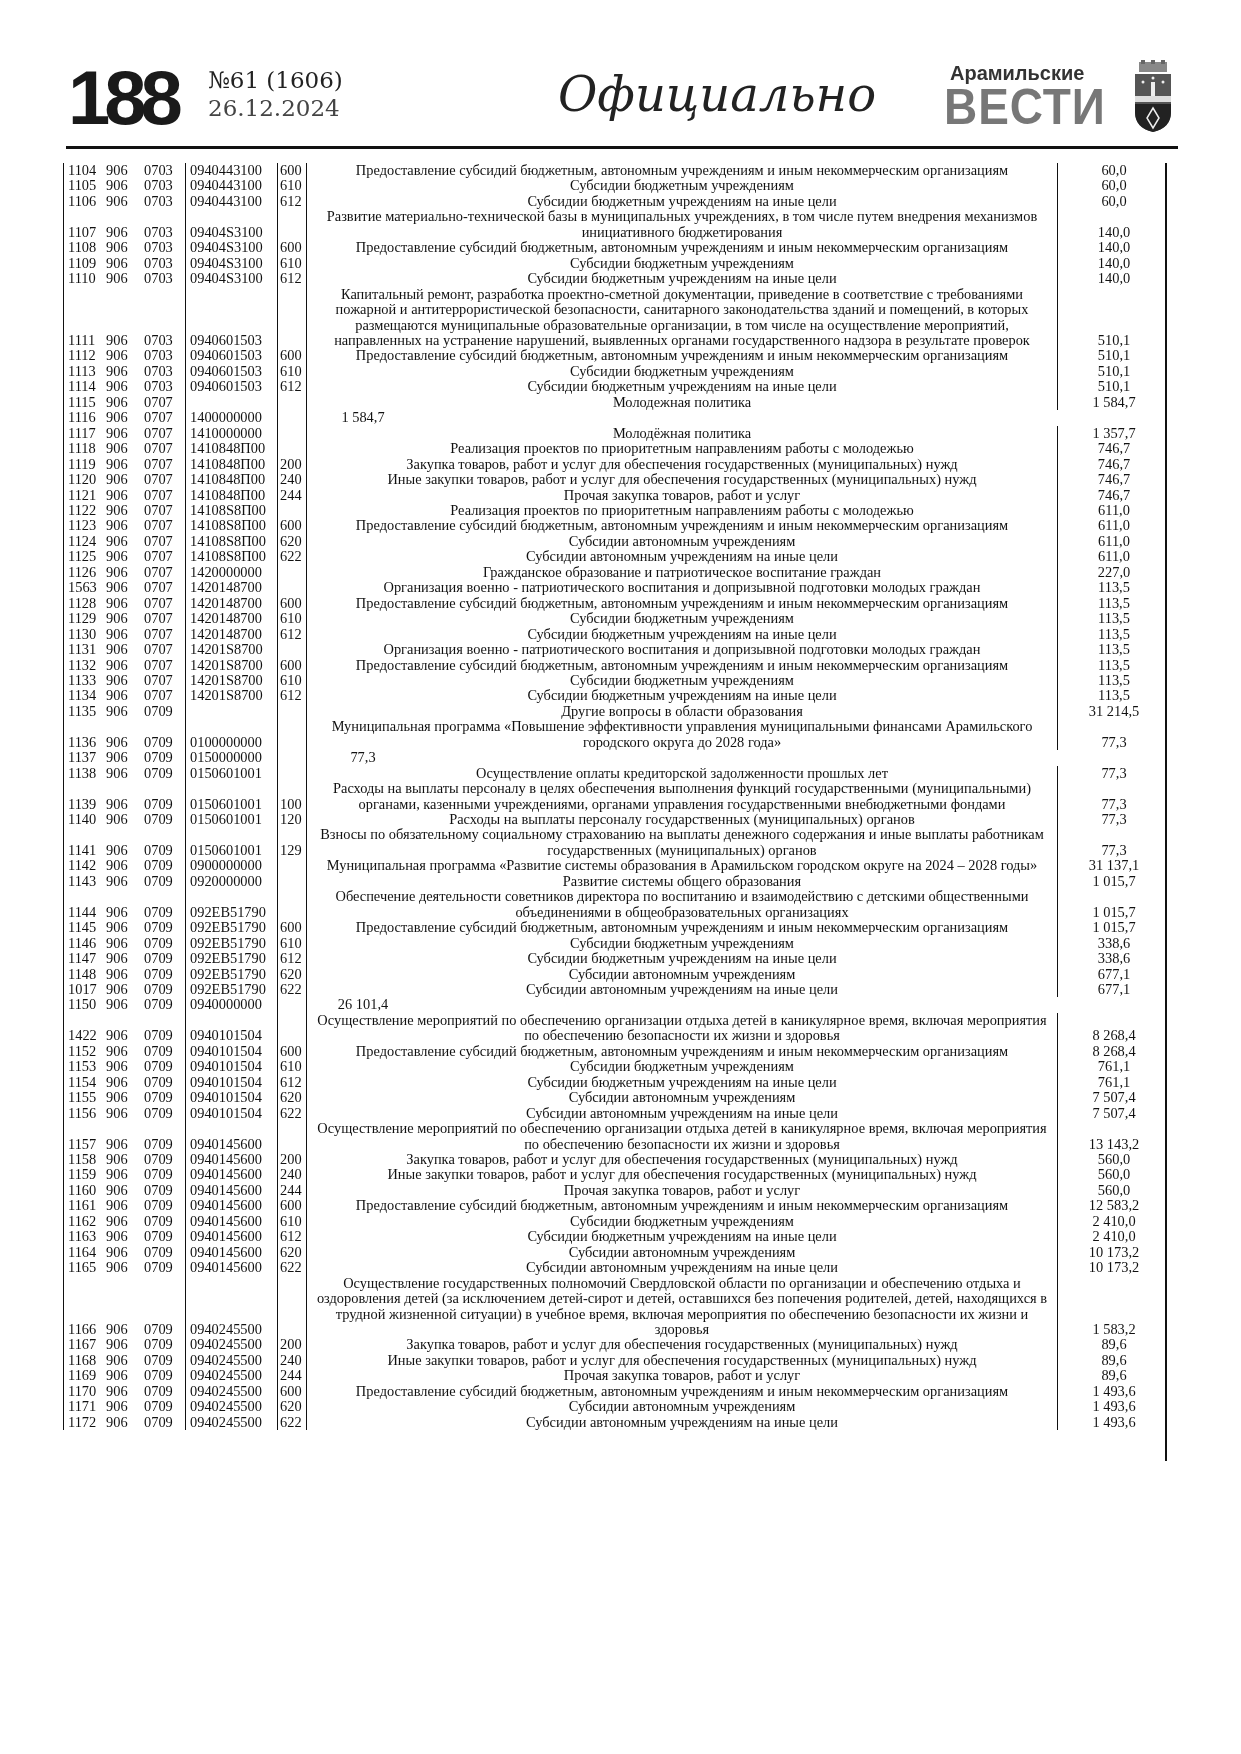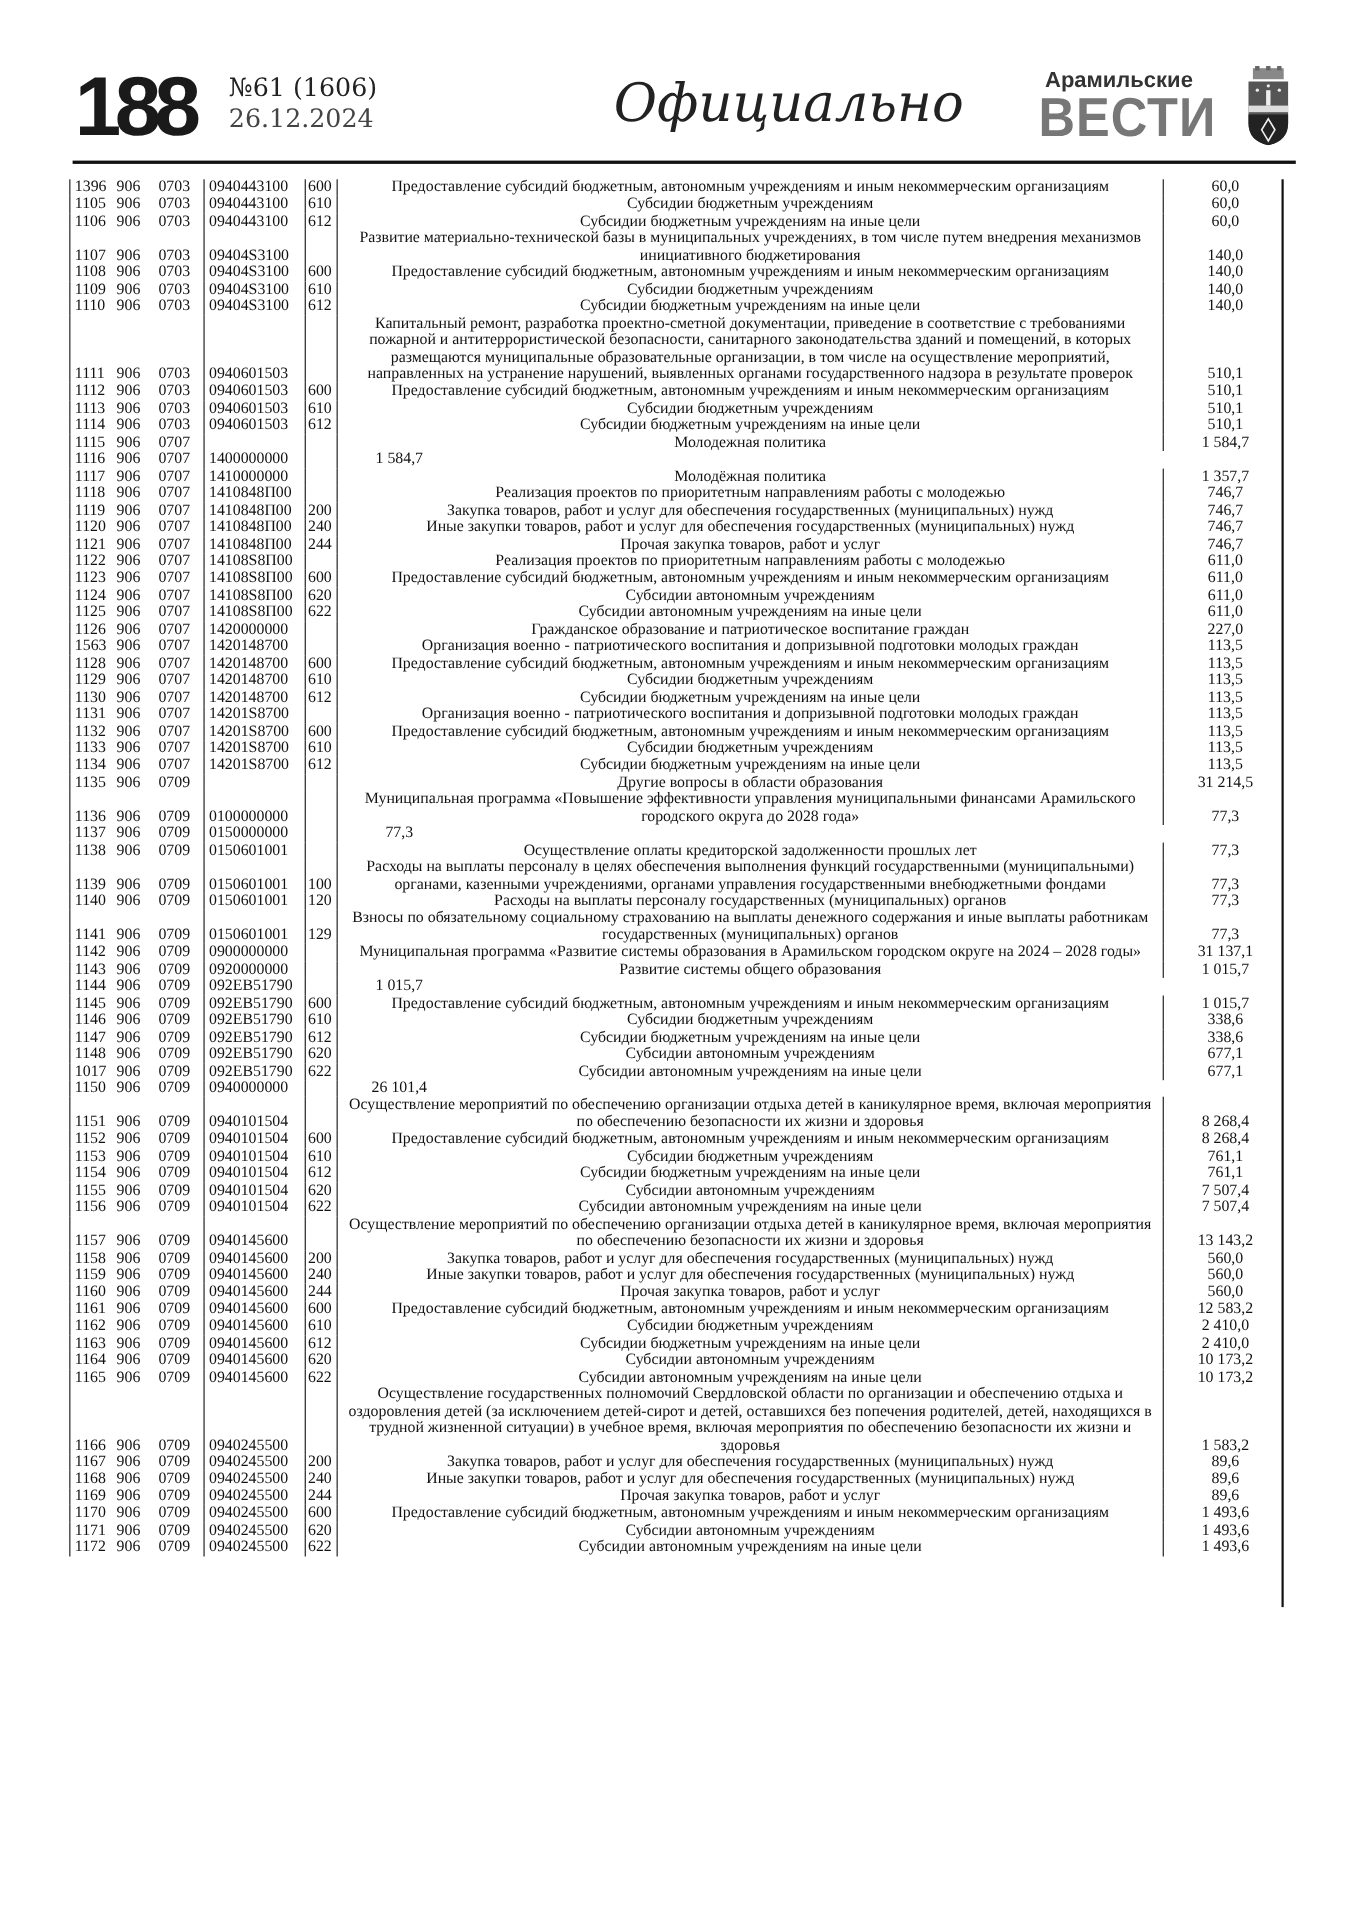--- a/index.html
+++ b/index.html
@@ -46,21 +46,21 @@
       <circle cx="32" cy="22" r="1.5" fill="#eee"></circle>
       <circle cx="22" cy="18" r="1.5" fill="#eee"></circle>
     <path d="M4 44 H40 V52 Q40 68 22 72 Q4 68 4 52 Z" fill="#222"></path>
     <path d="M22 48 L28 58 L22 68 L16 58 Z" fill="none" stroke="#eee" stroke-width="1.5"></path>
   </svg>
 </div>
 <div class="rule"></div>
 
 <div class="table" id="budget-table">
     <div class="row">
-      <div class="c-codes"><span style="display: inline-block; width: 38px;">1396</span><span style="display: inline-block; width: 38px;">906</span><span style="display: inline-block; width: 40px;">0703</span></div>
+      <div class="c-codes"><span style="display: inline-block; width: 38px;">1104</span><span style="display: inline-block; width: 38px;">906</span><span style="display: inline-block; width: 40px;">0703</span></div>
       <div class="c-csr">
         <span>0940443100</span>
       </div>
       <div class="c-vr">
         <span>600</span>
       </div>
       <div class="c-name"><span>Предоставление субсидий бюджетным, автономным учреждениям и иным некоммерческим организациям</span></div>
       <div class="c-sum"><span>60,0</span></div>
     </div>
     <div class="row">
@@ -491,20 +491,21 @@
       <div class="c-sum"><span>1 015,7</span></div>
     </div>
     <div class="row">
       <div class="c-codes"><span style="display: inline-block; width: 38px;">1144</span><span style="display: inline-block; width: 38px;">906</span><span style="display: inline-block; width: 40px;">0709</span></div>
       <div class="c-csr">
         <span>092EB51790</span>
       </div>
       <div class="c-vr">
         <span></span>
       </div>
+      <div class="c-name"><span>Обеспечение деятельности советников директора по воспитанию и взаимодействию с детскими общественными объединениями в общеобразовательных организациях</span></div>
       <div class="c-sum"><span>1 015,7</span></div>
     </div>
     <div class="row">
       <div class="c-codes"><span style="display: inline-block; width: 38px;">1145</span><span style="display: inline-block; width: 38px;">906</span><span style="display: inline-block; width: 40px;">0709</span></div>
       <div class="c-csr">
         <span>092EB51790</span>
       </div>
       <div class="c-vr">
         <span>600</span>
       </div>
@@ -559,21 +560,21 @@
       <div class="c-codes"><span style="display: inline-block; width: 38px;">1150</span><span style="display: inline-block; width: 38px;">906</span><span style="display: inline-block; width: 40px;">0709</span></div>
       <div class="c-csr">
         <span>0940000000</span>
       </div>
       <div class="c-vr">
         <span></span>
       </div>
       <div class="c-sum"><span>26 101,4</span></div>
     </div>
     <div class="row">
-      <div class="c-codes"><span style="display: inline-block; width: 38px;">1151</span><span style="display: inline-block; width: 38px;">906</span><span style="display: inline-block; width: 40px;">0709</span></div>
+      <div class="c-codes"><span style="display: inline-block; width: 38px;">1422</span><span style="display: inline-block; width: 38px;">906</span><span style="display: inline-block; width: 40px;">0709</span></div>
       <div class="c-csr">
         <span>0940101504</span>
       </div>
       <div class="c-vr">
         <span></span>
       </div>
       <div class="c-name"><span>Осуществление мероприятий по обеспечению организации отдыха детей в каникулярное время, включая мероприятия по обеспечению безопасности их жизни и здоровья</span></div>
       <div class="c-sum"><span>8 268,4</span></div>
     </div>
     <div class="row">

